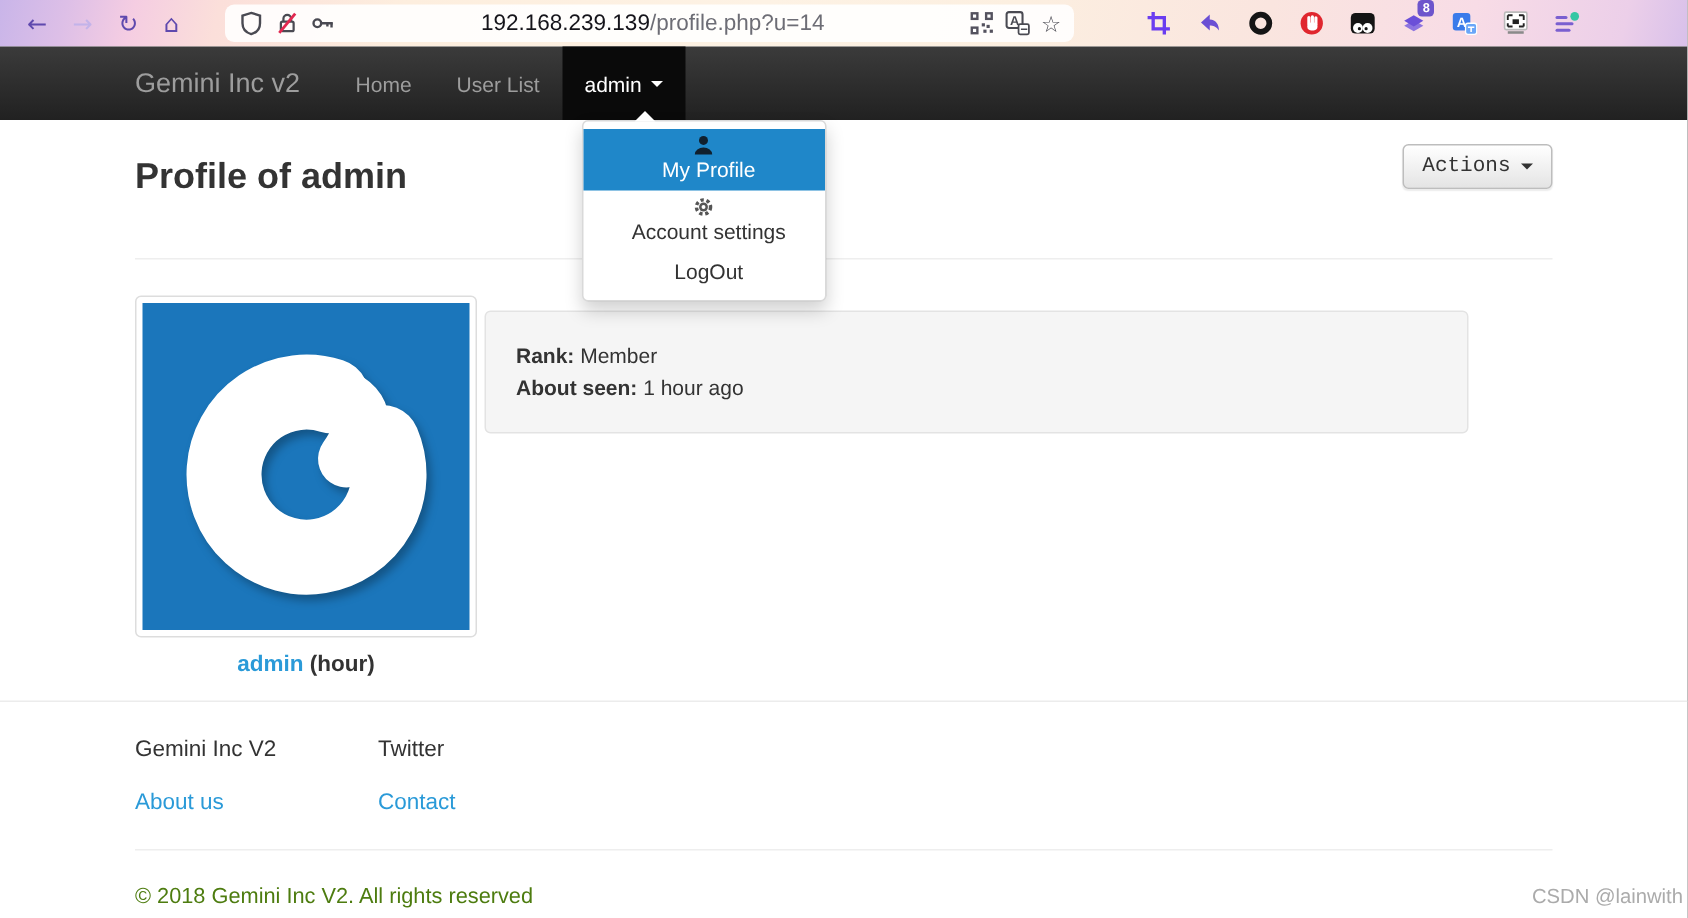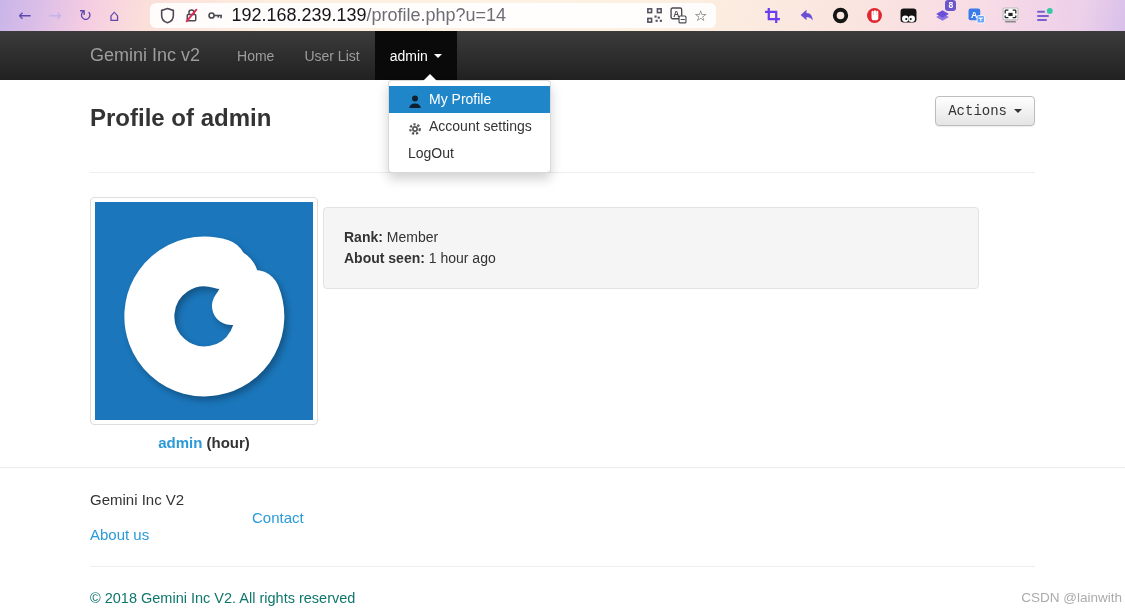--- a/index.html
+++ b/index.html
@@ -14,21 +14,21 @@
     background:linear-gradient(103deg,#c9b5e9 0%, #ddbfe7 4%, #f5cde2 8%, #fbdfda 13%,
       #fdeede 24%, #fdf2e4 45%, #fcefe0 60%, #fae5df 75%, #f8dce6 87%, #eccfe9 96%, #d8c0ea 100%);
   }
   .nav-glyph{ font-family:"DejaVu Sans", sans-serif; font-size:16px; line-height:1;
     color:#5f49ae; margin-right:17px; cursor:default; }
   .nav-glyph.disabled{ color:#c3b3e9; }
   .url-bar{
     margin-left:14px; width:566px; height:25px; background:rgba(255,255,255,.88);
     border-radius:6px; display:flex; align-items:center; padding:0 9px; gap:7px;
   }
-  .url-text{ flex:1; font-size:18px; white-space:nowrap; overflow:hidden; }
+  .url-text{ flex:1; font-size:15px; white-space:nowrap; overflow:hidden;text-align:center; }
   .url-host{ color:#15141a; }
   .url-path{ color:#6d6d75; }
   .star-glyph{ font-family:"DejaVu Sans", sans-serif; font-size:15px; color:#4a4a52; }
   .ext-area{ display:flex; align-items:center; gap:17px; margin-left:48px; }
   .badge-wrap{ position:relative; }
   .ext-badge{
     position:absolute; top:-7px; right:-5px; min-width:11px; height:11px; border-radius:3px;
     background:#6d55cc; color:#fff; font-size:8.5px; font-weight:bold; line-height:11px;
     text-align:center; padding:0 2px;
   }
@@ -46,22 +46,22 @@
   
   .dropdown{
     position:absolute; top:80px; left:388px; width:163px; background:#fff; z-index:60;
     border:1px solid rgba(0,0,0,.15); border-radius:4px; padding:5px 0;
     box-shadow:0 6px 12px rgba(0,0,0,.18);
   }
   .dropdown::before{
     content:""; position:absolute; top:-7px; left:34px; width:0; height:0;
     border-left:7px solid transparent; border-right:7px solid transparent; border-bottom:7px solid #fff;
   }
-  .dd-item{ display:flex; align-items:flex-end; padding:4px 13px 4px 19px; font-size:14px;
-    line-height:19px; color:#333; cursor:pointer; white-space:nowrap; }
+  .dd-item{ display:flex; align-items:center; padding:4px 13px 4px 19px; font-size:14px;
+    line-height:19px; color:#333; cursor:pointer; white-space:nowrap;flex-direction:column; }
   .dd-item .dd-ic{ margin-right:7px; flex:0 0 auto; }
   .dd-item.active{ background:#1f87c9; color:#fff; }
   
   .container{ padding:0 90px; }
   .header-row{ display:flex; justify-content:space-between; align-items:flex-start; padding-top:16px; }
   h1.page-title{ font-size:24px; font-weight:bold; color:#333; margin-top:7px; line-height:29px;text-align:center; }
   .btn-default{
     display:inline-flex; align-items:center; gap:7px; padding:6px 12px; font-size:14px; color:#333;
     background:linear-gradient(#ffffff,#e4e4e4); border:1px solid #bdbdbd; border-radius:4px;
     box-shadow:0 1px 1px rgba(0,0,0,.08); cursor:pointer; font-family:Liberation Mono, monospace;
@@ -83,21 +83,21 @@
     position:absolute; top:467px; left:0; right:0; bottom:0;
     border-top:1px solid #ececec; padding:23px 90px 0; background:#fff;
   }
   .foot-cols{ display:flex; }
   .foot-col{ width:162px; font-size:15px; }
   .foot-col .head{ color:#333; }
   .foot-col a{ display:inline-block; margin-top:18px; color:#2a9ad8; text-decoration:none; }
   .hr2{ border:0; border-top:1px solid #eee; margin-top:23px; }
   .foot-bottom{ display:flex; justify-content:space-between; margin-top:23px; font-size:14.5px; }
   .legal a{ color:#2a9ad8; text-decoration:none; margin-right:4px; }
-  .copyright{ color:#0f766e; }
+  .copyright{ color:#4d7c0f; }
   .watermark{ position:absolute; right:3px; top:590px; font-size:13.5px; color:#ababab; z-index:70;margin-left:44px; }
 </style>
 </head>
 <body>
 
 <div class="screen">
 
   <div class="browser-bar">
     <span class="nav-glyph">←</span>
     <span class="nav-glyph disabled">→</span>
@@ -266,20 +266,21 @@
     </div>
   </div>
 
   <div class="site-footer">
     <div class="foot-cols">
       <div class="foot-col">
         <div class="head">Gemini Inc V2</div>
         <a href="#">About us</a>
       </div>
       <div class="foot-col">
+        <div class="head">Twitter</div>
         <a href="#">Contact</a>
       </div>
     </div>
     <hr class="hr2">
     <div class="foot-bottom">
       <div class="copyright">© 2018 Gemini Inc V2. All rights reserved</div>
     </div>
   </div>
 
   <div class="watermark">CSDN @lainwith</div>

